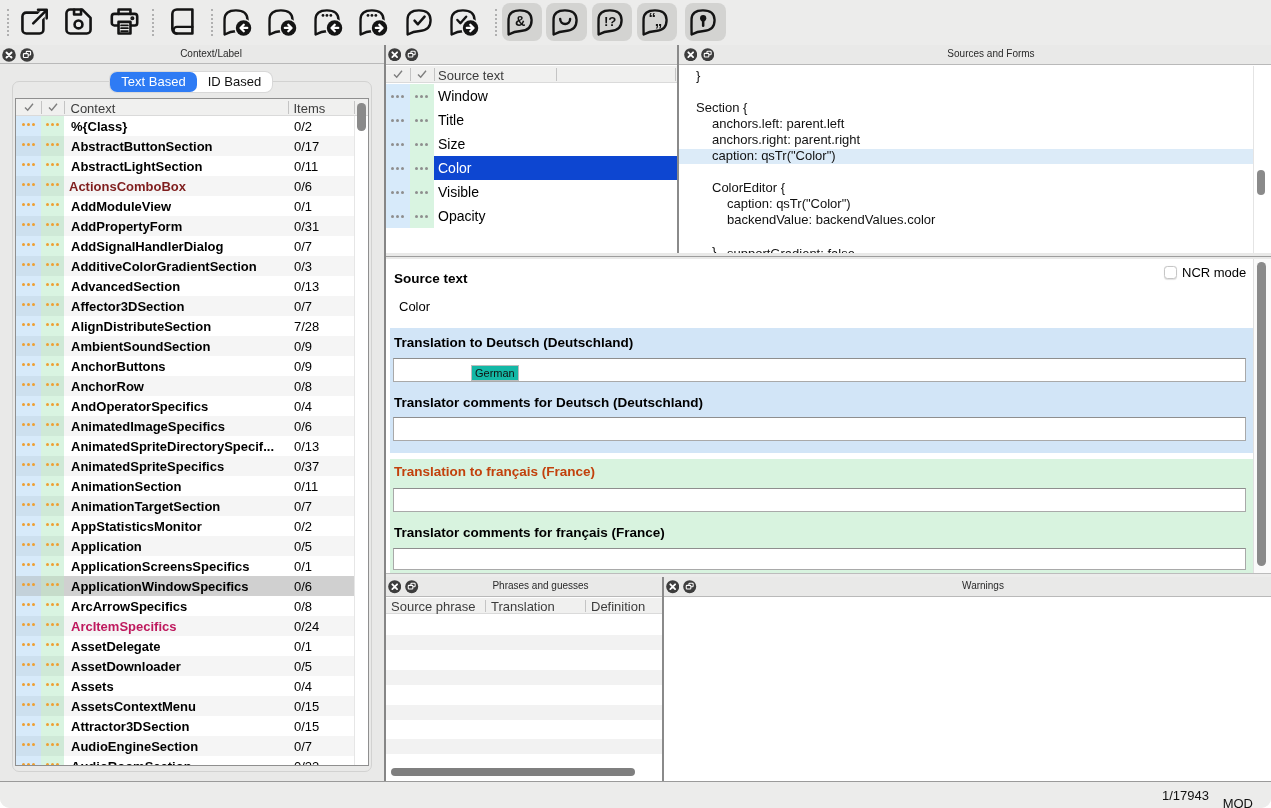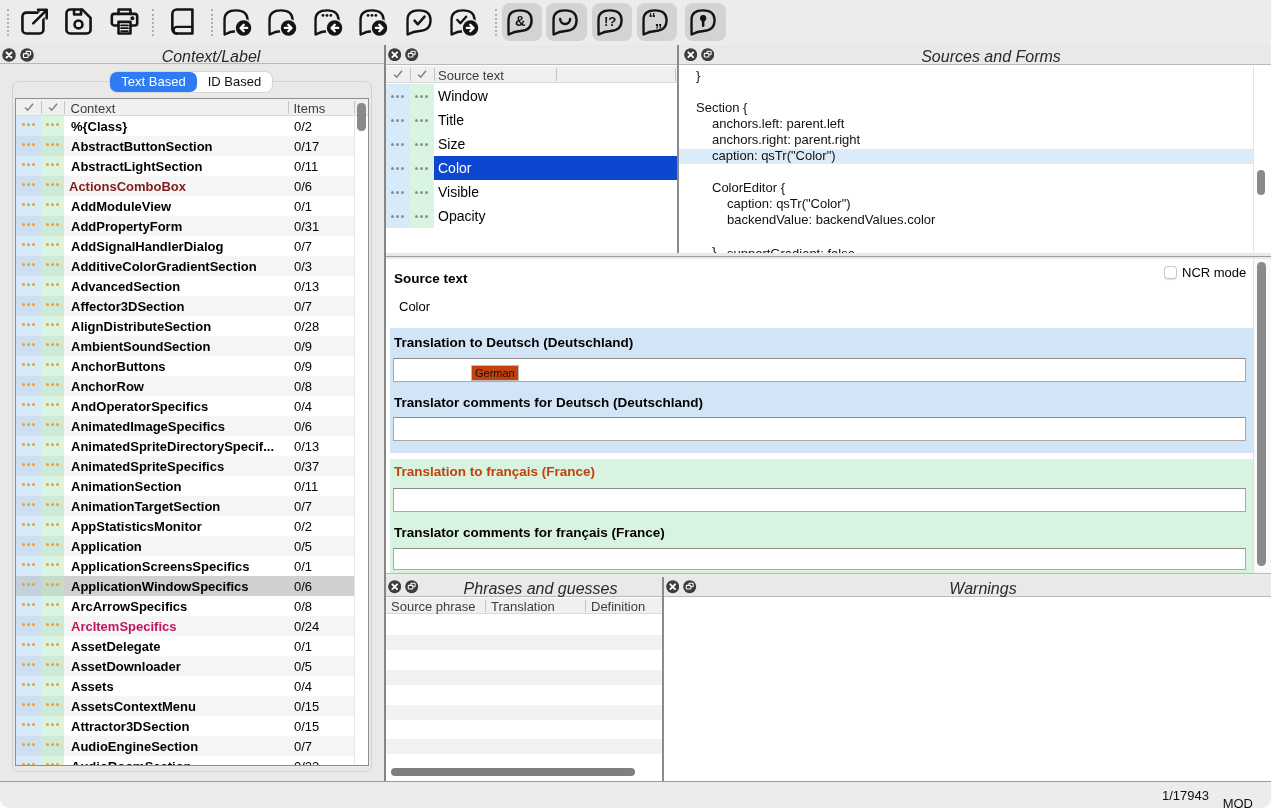--- a/index.html
+++ b/index.html
@@ -1,20 +1,20 @@
 <!DOCTYPE html>
 <html><head>
 <meta charset="utf-8">
 <style>
 * { margin:0; padding:0; box-sizing:border-box; }
 html,body { width:1271px; height:808px; background:#fff; font-family:"Liberation Sans", sans-serif; }
 #app { position:absolute; left:0; top:0; width:1271px; height:808px; background:#ececeb;
   border-bottom-left-radius:10px; border-bottom-right-radius:10px; overflow:hidden; }
 .abs { position:absolute; }
-.ttl { font-size:16px; color:#2a2a2a; text-align:center;font-style:italic; }
+.ttl { font-size:10px; color:#2a2a2a; text-align:center; }
 .hdrtxt { font-size:13px; color:#3c3c3c; }
 .bold { font-weight:bold; }
 svg { display:block; }
 </style>
 </head>
 <body>
 <div id="app">
 
 <div class="abs" id="toolbar" style="left:0;top:0;width:1271px;height:45px;background:#ececeb;">
       <div class="abs" style="left:7px;top:9px;height:27px;border-left:2px dotted #b0b0b0;"></div>
@@ -250,21 +250,21 @@
         <div class="abs" style="left:0;top:217px;width:352px;height:20px;background:#ffffff;"></div>
         <div class="abs" style="left:0;top:217px;width:24.5px;height:20px;background:#d7eafa;"></div>
         <div class="abs" style="left:24.5px;top:217px;width:23.5px;height:20px;background:#d9f4e1;"></div>
         <div class="abs" style="left:5.5px;top:224px;width:3.2px;height:3.2px;border-radius:50%;background:#ef9f31;"></div>
         <div class="abs" style="left:10.5px;top:224px;width:3.2px;height:3.2px;border-radius:50%;background:#ef9f31;"></div>
         <div class="abs" style="left:15.5px;top:224px;width:3.2px;height:3.2px;border-radius:50%;background:#ef9f31;"></div>
         <div class="abs" style="left:29.5px;top:224px;width:3.2px;height:3.2px;border-radius:50%;background:#ef9f31;"></div>
         <div class="abs" style="left:34.5px;top:224px;width:3.2px;height:3.2px;border-radius:50%;background:#ef9f31;"></div>
         <div class="abs" style="left:39.5px;top:224px;width:3.2px;height:3.2px;border-radius:50%;background:#ef9f31;"></div>
         <div class="abs bold" style="left:55px;top:219.5px;font-size:13px;color:#000;">AlignDistributeSection</div>
-        <div class="abs" style="left:278px;top:219.5px;font-size:13px;color:#000;">0/28</div>
+        <div class="abs" style="left:278px;top:219.5px;font-size:13px;color:#000;">7/28</div>
         <div class="abs" style="left:0;top:237px;width:352px;height:20px;background:#f5f5f5;"></div>
         <div class="abs" style="left:0;top:237px;width:24.5px;height:20px;background:#cde0ef;"></div>
         <div class="abs" style="left:24.5px;top:237px;width:23.5px;height:20px;background:#cfe9d7;"></div>
         <div class="abs" style="left:5.5px;top:244px;width:3.2px;height:3.2px;border-radius:50%;background:#ef9f31;"></div>
         <div class="abs" style="left:10.5px;top:244px;width:3.2px;height:3.2px;border-radius:50%;background:#ef9f31;"></div>
         <div class="abs" style="left:15.5px;top:244px;width:3.2px;height:3.2px;border-radius:50%;background:#ef9f31;"></div>
         <div class="abs" style="left:29.5px;top:244px;width:3.2px;height:3.2px;border-radius:50%;background:#ef9f31;"></div>
         <div class="abs" style="left:34.5px;top:244px;width:3.2px;height:3.2px;border-radius:50%;background:#ef9f31;"></div>
         <div class="abs" style="left:39.5px;top:244px;width:3.2px;height:3.2px;border-radius:50%;background:#ef9f31;"></div>
         <div class="abs bold" style="left:55px;top:239.5px;font-size:13px;color:#000;">AmbientSoundSection</div>
@@ -607,21 +607,21 @@
 <div class="abs" id="editor" style="left:386px;top:259px;width:867px;height:314px;background:#fff;">
   <div class="abs bold" style="left:8px;top:12px;font-size:13.5px;color:#000;">Source text</div>
 
   <div class="abs" style="left:778px;top:7px;width:13px;height:13px;border:1px solid #c6c6c6;border-radius:3.5px;background:#fff;box-shadow:0 0.5px 1px rgba(0,0,0,0.12);"></div>
   <div class="abs" style="left:796px;top:6px;font-size:13px;color:#000;">NCR mode</div>
   <div class="abs" style="left:13px;top:40px;font-size:13px;color:#000;">Color</div>
 
   <div class="abs" style="left:4px;top:68.5px;width:863px;height:125.5px;background:#d2e5f7;"></div>
   <div class="abs bold" style="left:8px;top:76px;font-size:13.5px;color:#000;">Translation to Deutsch (Deutschland)</div>
   <div class="abs" style="left:7px;top:99px;width:853px;height:24px;background:#fff;border:1px solid #a9a9a9;border-top-color:#8e8e8e;"></div>
-  <div class="abs" style="left:84.5px;top:105.5px;height:16px;background:#c2410c;border:1px solid #bdbdbd;font-size:11px;color:#111;line-height:14px;padding:0 3.5px;">German</div>
+  <div class="abs" style="left:84.5px;top:105.5px;height:16px;background:#14b8a6;border:1px solid #bdbdbd;font-size:11px;color:#111;line-height:14px;padding:0 3.5px;">German</div>
   <div class="abs bold" style="left:8px;top:136px;font-size:13.5px;color:#000;">Translator comments for Deutsch (Deutschland)</div>
   <div class="abs" style="left:7px;top:158px;width:853px;height:24px;background:#fff;border:1px solid #a9a9a9;border-top-color:#8e8e8e;"></div>
 
   <div class="abs" style="left:4px;top:200px;width:863px;height:114px;background:#d8f3df;"></div>
   <div class="abs bold" style="left:8px;top:204.5px;font-size:13.5px;color:#c2410c;">Translation to français (France)</div>
   <div class="abs" style="left:7px;top:229px;width:853px;height:24px;background:#fff;border:1px solid #a9a9a9;border-top-color:#8e8e8e;"></div>
   <div class="abs bold" style="left:8px;top:265.5px;font-size:13.5px;color:#000;">Translator comments for français (France)</div>
   <div class="abs" style="left:7px;top:288.5px;width:853px;height:22px;background:#fff;border:1px solid #a9a9a9;border-top-color:#8e8e8e;"></div>
 </div>
 

